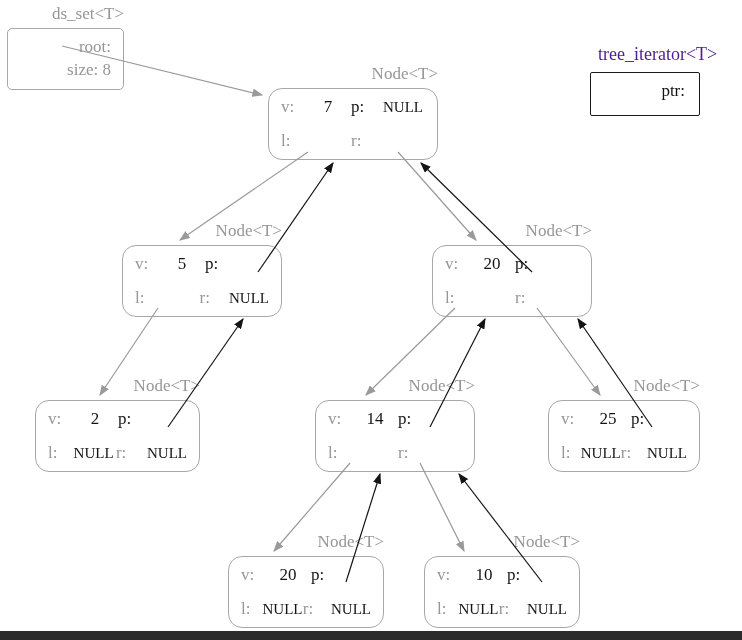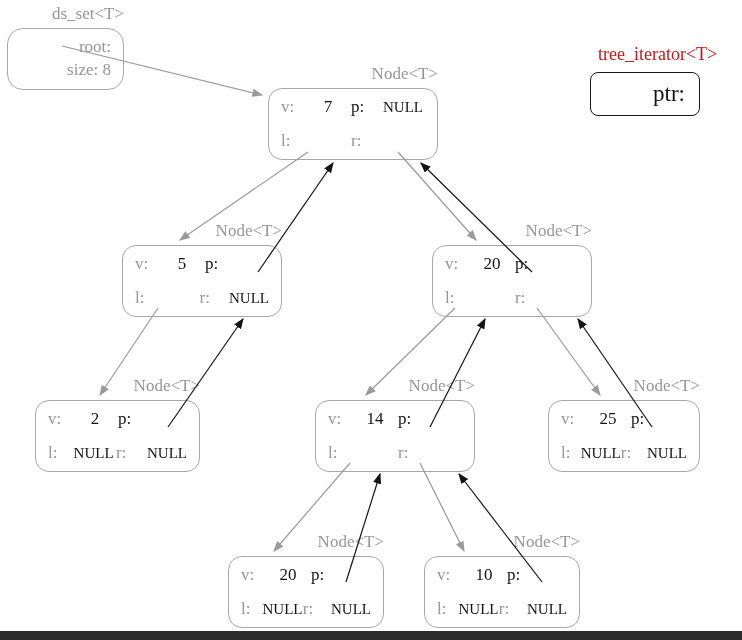--- a/index.html
+++ b/index.html
@@ -15,32 +15,32 @@
   .gray  { color: #969696; }
   .black { color: #141414; }
   .mono  { font-family: Liberation Serif, serif; font-size: 15px; }
 
   
   .struct { position: absolute; text-align: right; }
   .struct-title { font-size: 17px; height: 24px; }
   .dsset-box {
     width: 117px; height: 62px;
     border: 1px solid #a8a8a8;
-    border-radius: 16px;
+    border-radius: 5px;
     padding: 7px 12px;
     font-size: 17px;
     line-height: 1.35;
   }
-  .iter-title { font-size: 18px; height: 28px; color: #b91c1c; margin-left: 32px; }
+  .iter-title { font-size: 18px; height: 28px; color: #4c1d95; margin-left: 32px; }
   .iter-box {
     width: 110px; height: 44px;
     border: 1px solid #1a1a1a;
-    border-radius: 8px;
+    border-radius: 2px;
     padding: 8px 14px;
-    font-size: 23px;
+    font-size: 17px;
   }
 
   
   .node { position: absolute; }
   .node-title {
     text-align: right;
     font-size: 17px;
     color: #969696;
     height: 24px;
   }

